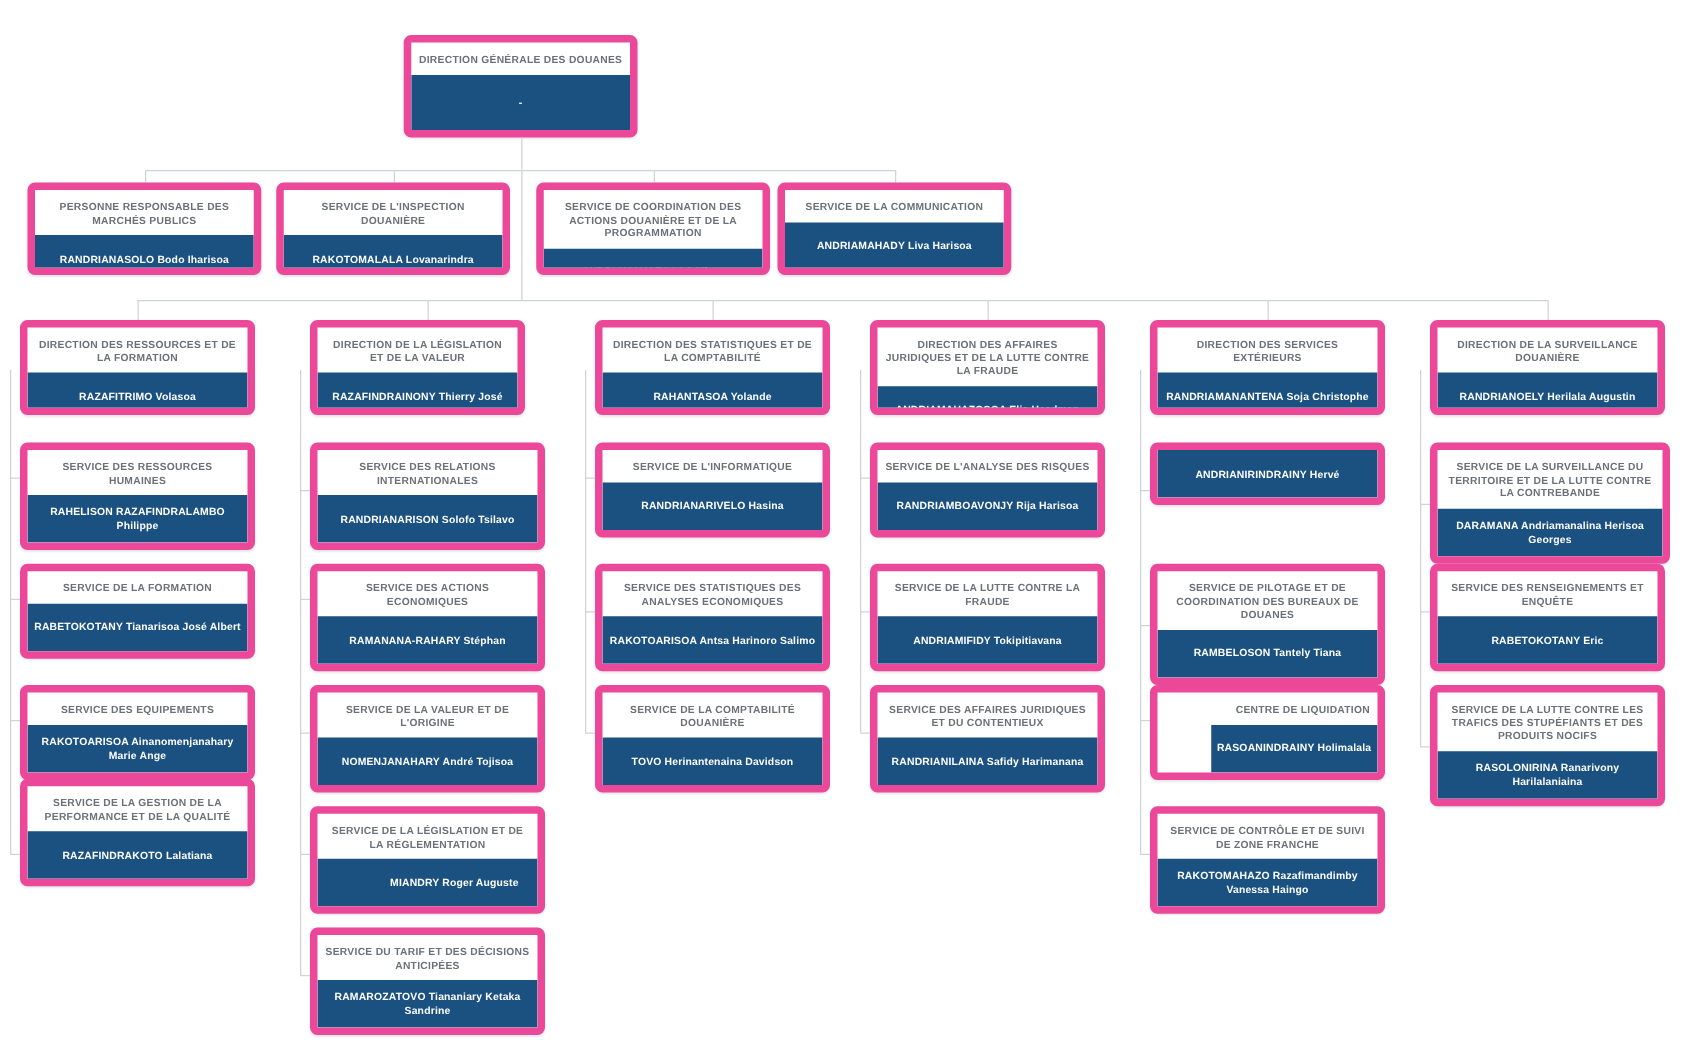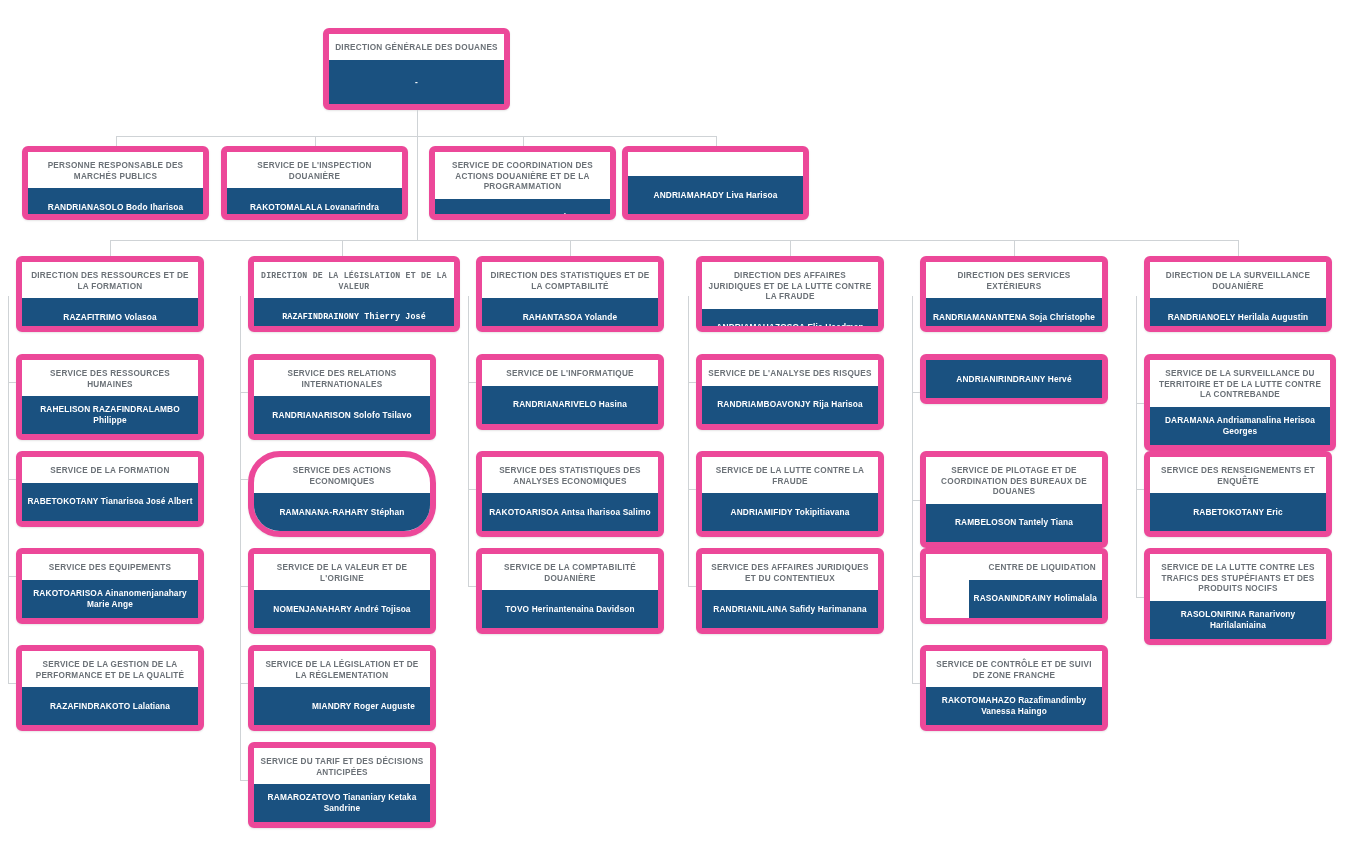--- a/index.html
+++ b/index.html
@@ -87,20 +87,21 @@
       <div class="title">SERVICE DE L'INSPECTION DOUANIÈRE</div>
       <div class="person" style="min-height: 38px;">RAKOTOMALALA Lovanarindra</div>
     </div>
     <div class="ln v" style="left: 522.5px; top: 136px; width: 1px; height: 10px;"></div>
     <div class="node lvl2" style="left: 429px; top: 146px; width: 187px; height: 74px;">
       <div class="title">SERVICE DE COORDINATION DES ACTIONS DOUANIÈRE ET DE LA PROGRAMMATION</div>
       <div class="person" style="min-height: 38px;">ANDRIAMAHAZOSOA Miora</div>
     </div>
     <div class="ln v" style="left: 715.5px; top: 136px; width: 1px; height: 10px;"></div>
     <div class="node lvl2" style="left: 622px; top: 146px; width: 187px; height: 74px;">
+      <div class="title">SERVICE DE LA COMMUNICATION</div>
       <div class="person" style="min-height: 38px;">ANDRIAMAHADY Liva Harisoa</div>
     </div>
     <div class="ln v" style="left: 416.5px; top: 136px; width: 1px; height: 104px;"></div>
     <div class="ln h" style="left: 110px; top: 240px; width: 1128px; height: 1px;"></div>
     <div class="ln v" style="left: 110px; top: 240px; width: 1px; height: 16px;"></div>
     <div class="node dir" style="left: 16px; top: 256px; width: 188px; height: 76px;">
       <div class="title">DIRECTION DES RESSOURCES ET DE LA FORMATION</div>
       <div class="person" style="min-height: 38px;">RAZAFITRIMO Volasoa</div>
     </div>
     <div class="node svc" style="left: 16px; top: 354px; width: 188px;">
@@ -111,37 +112,37 @@
     <div class="node svc" style="left: 16px; top: 451px; width: 188px;">
       <div class="title">SERVICE DE LA FORMATION</div>
       <div class="person" style="min-height: 38px;">RABETOKOTANY Tianarisoa José Albert</div>
     </div>
     <div class="ln h" style="left: 8px; top: 479px; width: 8px; height: 1px;"></div>
     <div class="node svc" style="left: 16px; top: 548px; width: 188px;">
       <div class="title">SERVICE DES EQUIPEMENTS</div>
       <div class="person" style="min-height: 38px;">RAKOTOARISOA Ainanomenjanahary Marie Ange</div>
     </div>
     <div class="ln h" style="left: 8px; top: 576px; width: 8px; height: 1px;"></div>
-    <div class="node svc" style="left: 16px; top: 645px; width: 188px;">
+    <div class="node svc" style="left: 16px; top: 623px; width: 188px;">
       <div class="title">SERVICE DE LA GESTION DE LA PERFORMANCE ET DE LA QUALITÉ</div>
       <div class="person" style="min-height: 38px;">RAZAFINDRAKOTO Lalatiana</div>
     </div>
     <div class="ln h" style="left: 8px; top: 683px; width: 8px; height: 1px;"></div>
     <div class="ln v" style="left: 8px; top: 296px; width: 1px; height: 387px;"></div>
     <div class="ln v" style="left: 342px; top: 240px; width: 1px; height: 16px;"></div>
-    <div class="node dir" style="left: 248px; top: 256px; width: 212px; height: 76px; font-family: Liberation Mono, monospace;">
+    <div class="node dir" style="left: 248px; top: 256px; width: 172px; height: 76px;">
       <div class="title">DIRECTION DE LA LÉGISLATION ET DE LA VALEUR</div>
       <div class="person" style="min-height: 38px;">RAZAFINDRAINONY Thierry José</div>
     </div>
     <div class="node svc" style="left: 248px; top: 354px; width: 188px;">
       <div class="title">SERVICE DES RELATIONS INTERNATIONALES</div>
       <div class="person" style="min-height: 38px;">RANDRIANARISON Solofo Tsilavo</div>
     </div>
     <div class="ln h" style="left: 240px; top: 392px; width: 8px; height: 1px;"></div>
-    <div class="node svc" style="left: 248px; top: 451px; width: 188px; border-radius: 32px;">
+    <div class="node svc" style="left: 248px; top: 451px; width: 188px;">
       <div class="title">SERVICE DES ACTIONS ECONOMIQUES</div>
       <div class="person" style="min-height: 38px;">RAMANANA-RAHARY Stéphan</div>
     </div>
     <div class="ln h" style="left: 240px; top: 479px; width: 8px; height: 1px;"></div>
     <div class="node svc" style="left: 248px; top: 548px; width: 188px;">
       <div class="title">SERVICE DE LA VALEUR ET DE L'ORIGINE</div>
       <div class="person" style="min-height: 38px;">NOMENJANAHARY André Tojisoa</div>
     </div>
     <div class="ln h" style="left: 240px; top: 586px; width: 8px; height: 1px;"></div>
     <div class="node svc" style="left: 248px; top: 645px; width: 188px;">
@@ -160,21 +161,21 @@
       <div class="title">DIRECTION DES STATISTIQUES ET DE LA COMPTABILITÉ</div>
       <div class="person" style="min-height: 38px;">RAHANTASOA Yolande</div>
     </div>
     <div class="node svc" style="left: 476px; top: 354px; width: 188px;">
       <div class="title">SERVICE DE L'INFORMATIQUE</div>
       <div class="person" style="min-height: 38px;">RANDRIANARIVELO Hasina</div>
     </div>
     <div class="ln h" style="left: 468px; top: 382px; width: 8px; height: 1px;"></div>
     <div class="node svc" style="left: 476px; top: 451px; width: 188px;">
       <div class="title">SERVICE DES STATISTIQUES DES ANALYSES ECONOMIQUES</div>
-      <div class="person" style="min-height: 38px;">RAKOTOARISOA Antsa Iharisoa Salimo</div>
+      <div class="person" style="min-height: 38px;">RAKOTOARISOA Antsa Harinoro Salimo</div>
     </div>
     <div class="ln h" style="left: 468px; top: 489px; width: 8px; height: 1px;"></div>
     <div class="node svc" style="left: 476px; top: 548px; width: 188px;">
       <div class="title">SERVICE DE LA COMPTABILITÉ DOUANIÈRE</div>
       <div class="person" style="min-height: 38px;">TOVO Herinantenaina Davidson</div>
     </div>
     <div class="ln h" style="left: 468px; top: 586px; width: 8px; height: 1px;"></div>
     <div class="ln v" style="left: 468px; top: 296px; width: 1px; height: 290px;"></div>
     <div class="ln v" style="left: 790px; top: 240px; width: 1px; height: 16px;"></div>
     <div class="node dir" style="left: 696px; top: 256px; width: 188px; height: 76px;">

